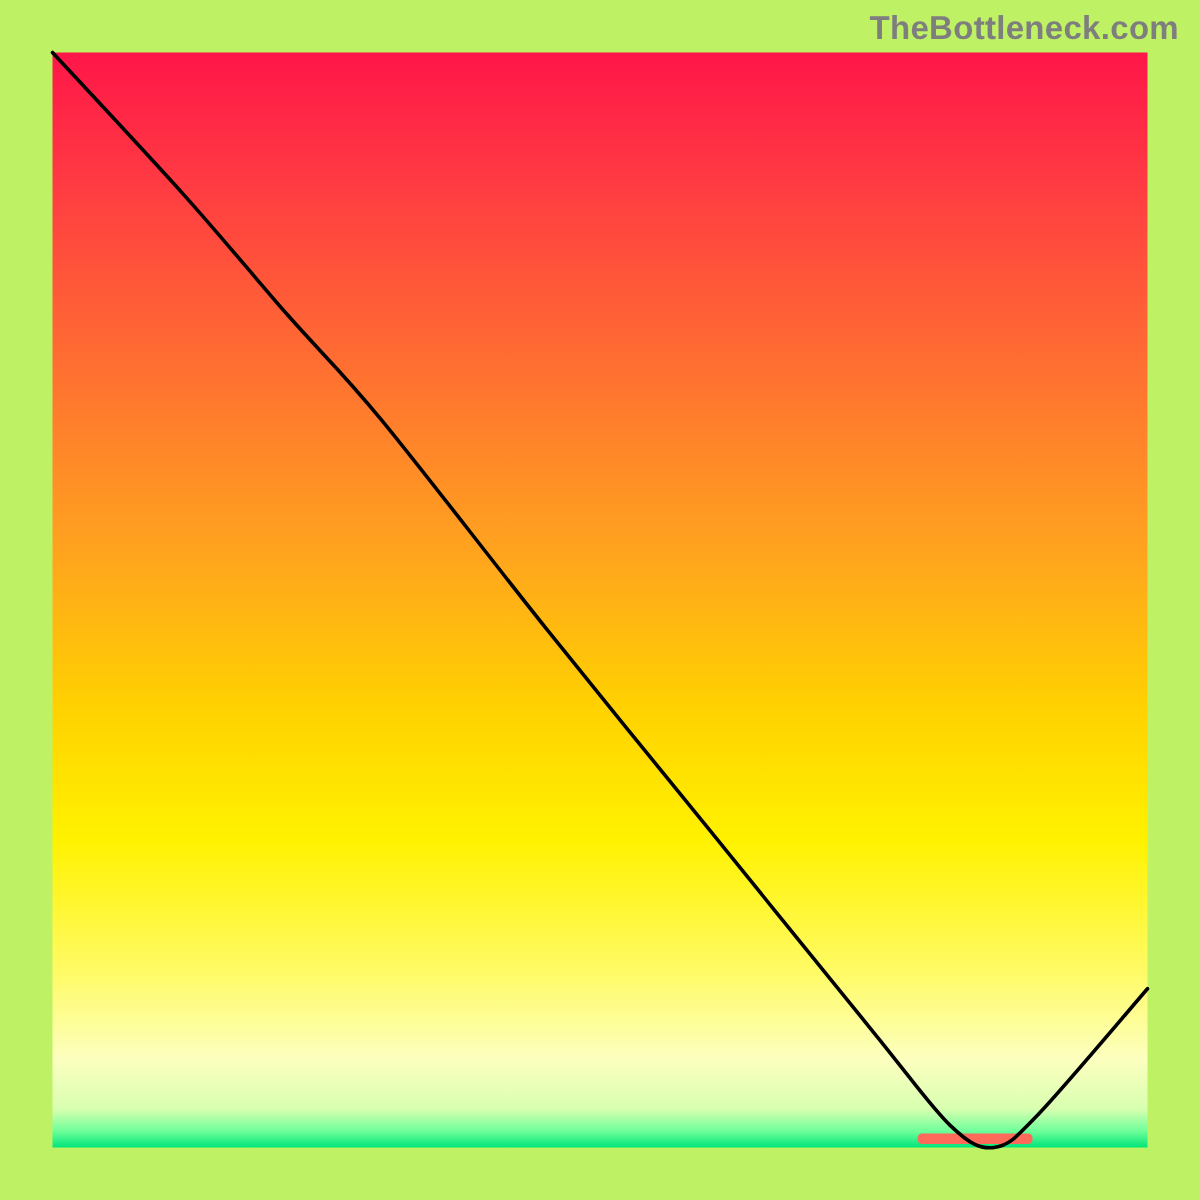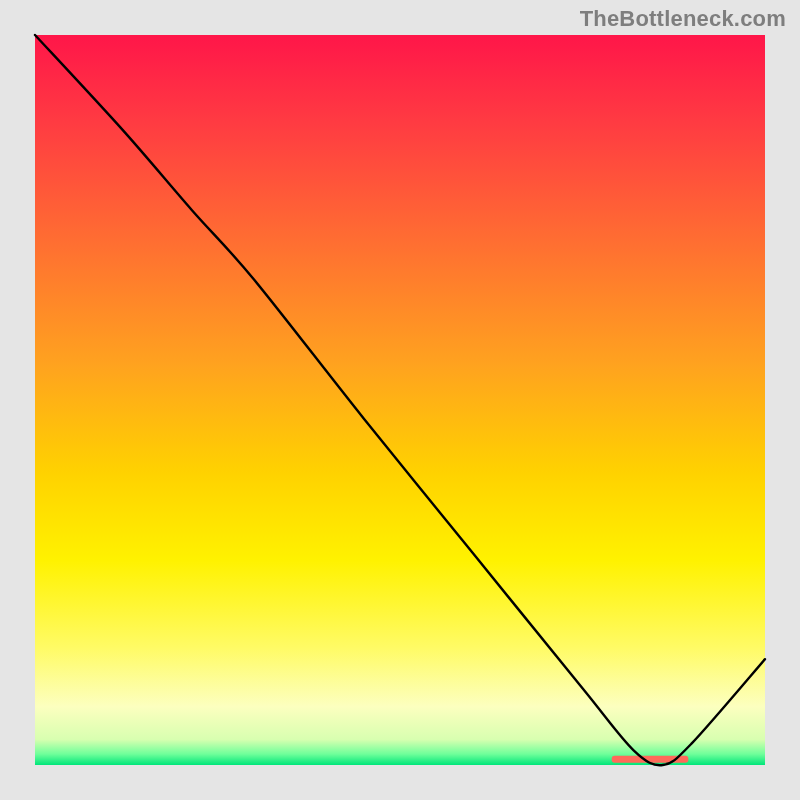--- a/index.html
+++ b/index.html
@@ -1,21 +1,21 @@
 <!DOCTYPE html>
 <html><head>
 <meta charset="utf-8">
 <style>
   * { margin: 0; padding: 0; box-sizing: border-box; }
   html, body { width: 800px; height: 800px; overflow: hidden; background: #000; }
   .stage {
     position: relative;
     width: 800px;
     height: 800px;
-    background: #e5e5e5;
+    background: #bef264;
   }
   .watermark {
     position: absolute;
     top: 6px;
     right: 14px;
     color: #7e7e7e;
     font-family: Arial, Helvetica, sans-serif;
     font-size: 22px;
     font-weight: 600;
     letter-spacing: 0.2px;

